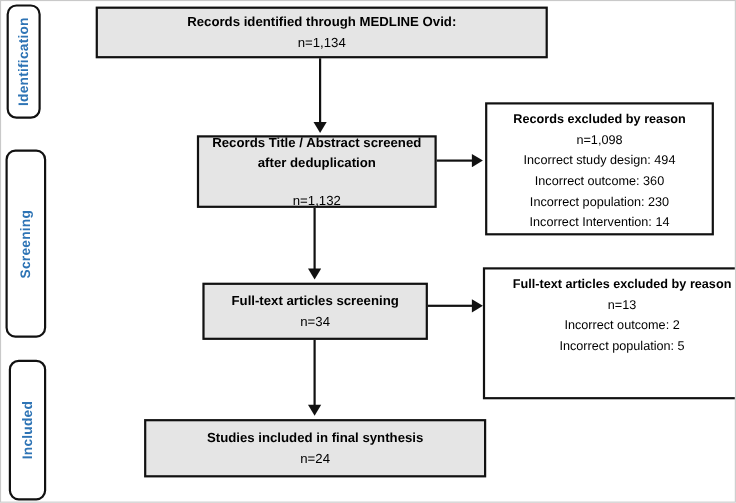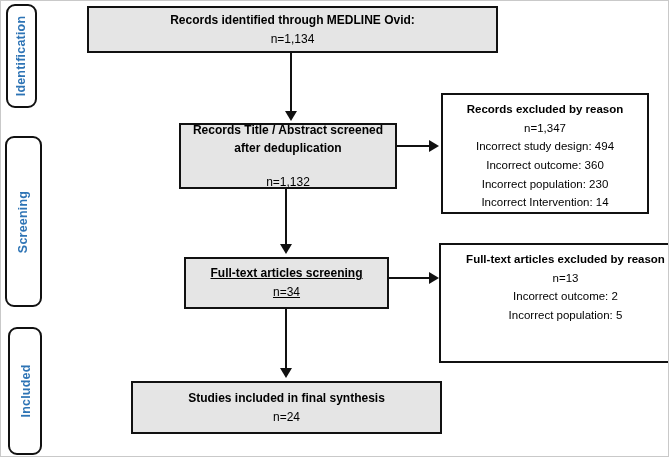--- a/index.html
+++ b/index.html
@@ -49,21 +49,21 @@
     justify-content: center;
     text-align: center;
     font-size: 12px;
     line-height: 1.55;
     color: #000;
     padding: 2px 6px;
   }
   .fbox .t { font-weight: bold; }
   .box-identified { left: 86px;  top: 5px;   width: 411px; height: 47px; }
   .box-screened   { left: 178px; top: 122px; width: 218px; height: 66px; gap: 15px; }
-  .box-fulltext   { left: 183px; top: 256px; width: 205px; height: 52px; text-decoration: underline; }
+  .box-fulltext   { left: 183px; top: 256px; width: 205px; height: 52px; }
   .box-included   { left: 130px; top: 380px; width: 311px; height: 53px; }
 
   .sbox {
     position: absolute;
     border: 2px solid var(--ink);
     background: #ffffff;
     text-align: center;
     font-size: 11.5px;
     line-height: 1.62;
     color: #000;
@@ -119,21 +119,21 @@
     <div>n=34</div>
   </div>
 
   <div class="fbox box-included">
     <div class="t">Studies included in final synthesis</div>
     <div>n=24</div>
   </div>
 
   <div class="sbox box-excluded-records">
     <div class="t">Records excluded by reason</div>
-    <div>n=1,347</div>
+    <div>n=1,098</div>
     <div>Incorrect study design: 494</div>
     <div>Incorrect outcome: 360</div>
     <div>Incorrect population: 230</div>
     <div>Incorrect Intervention: 14</div>
   </div>
 
   <div class="sbox box-excluded-fulltext">
     <div class="t">Full-text articles excluded by reason</div>
     <div>n=13</div>
     <div>Incorrect outcome: 2</div>

